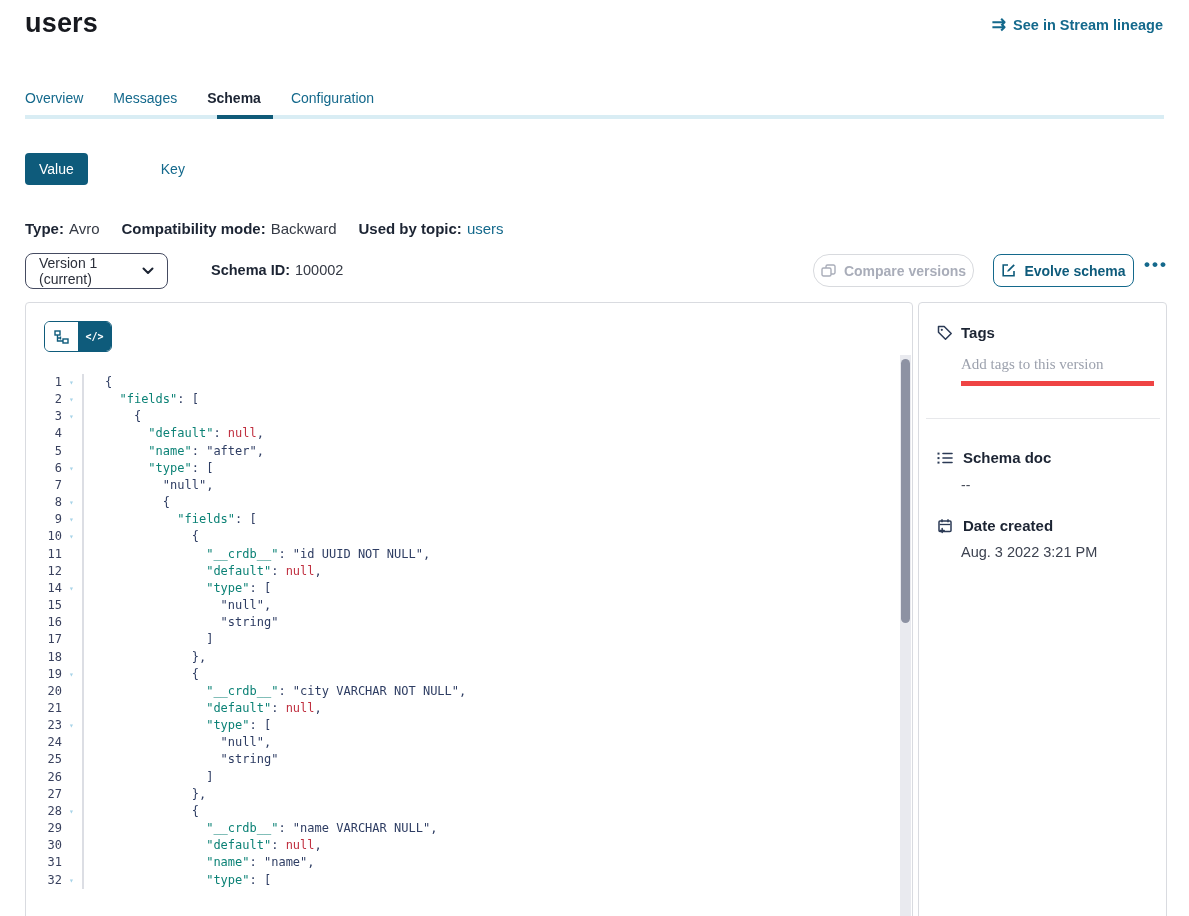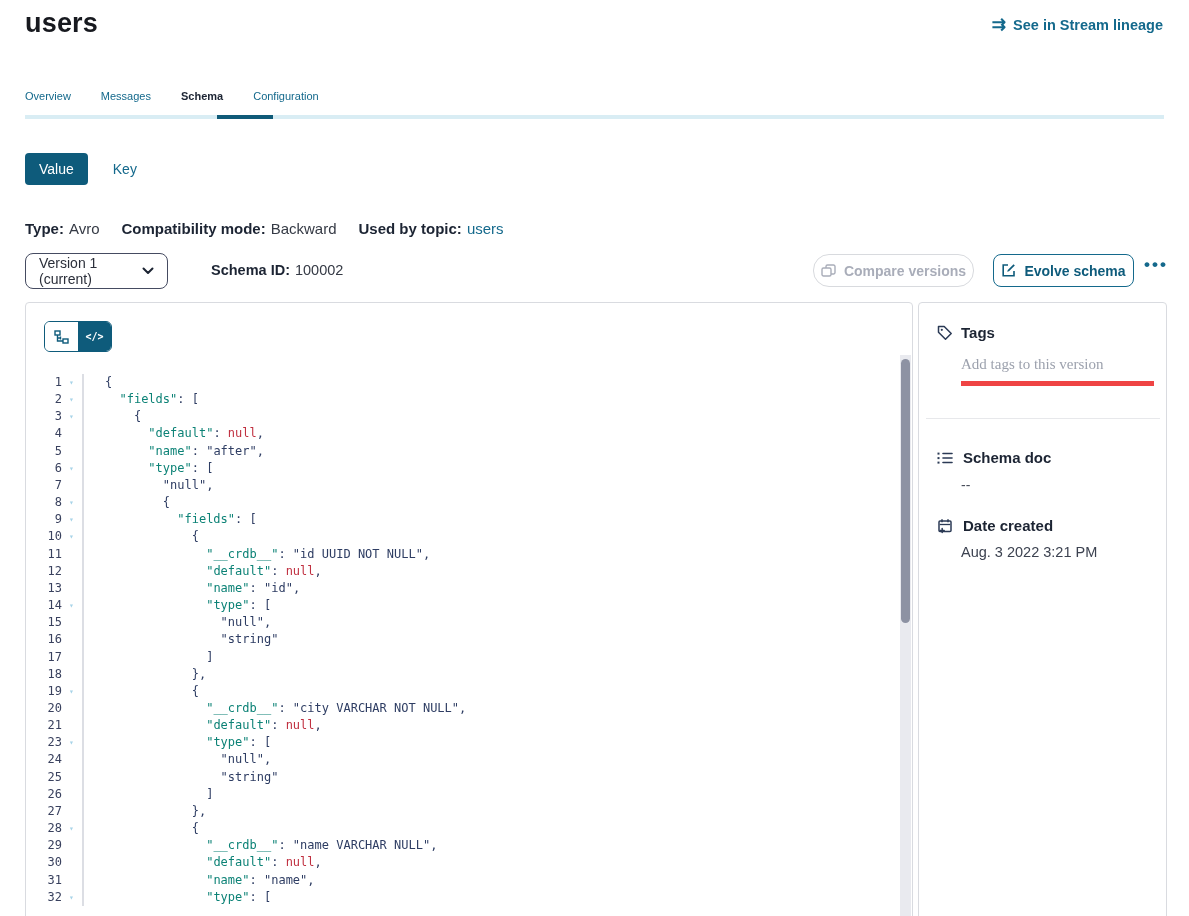--- a/index.html
+++ b/index.html
@@ -8,28 +8,28 @@
   .abs { position:absolute; }
   body { position:relative; }
 
   
   .page-title { left:25px; top:8px; font-size:27px; font-weight:700; color:#17191f; letter-spacing:.2px; }
   .lineage-link { right:26px; top:16px; color:#14698c; font-size:14.5px; font-weight:700;
     display:flex; align-items:center; gap:7px; cursor:pointer; }
   .lineage-glyph { font-size:17px; line-height:1; font-weight:700; }
 
   
-  .tabs { left:25px; top:90px; display:flex; gap:30px; font-size:11px; }
+  .tabs { left:25px; top:90px; display:flex; gap:30px; font-size:14px; }
   .tab { color:#14698c; font-weight:500; cursor:pointer; }
   .tab.active { color:#1c2433; font-weight:600; }
   .tab-track { left:25px; top:115px; width:1139px; height:4px; background:#d9edf4; }
   .tab-indicator { left:192px; top:0; width:56px; height:4px; background:#0f5a78; position:absolute; }
 
   
-  .seg-row { left:25px; top:153px; display:flex; align-items:center; }
+  .seg-row { left:25px; top:153px; display:flex; align-items:center;gap:48px; }
   .value-btn { background:#0e5b7b; color:#fff; border:none; border-radius:4px; height:32px;
     padding:0 14px; font-size:14px; font-family:inherit; cursor:pointer; }
   .key-btn { color:#14698c; font-size:14px; margin-left:25px; background:none; border:none;
     font-family:inherit; cursor:pointer; }
 
   
   .meta-row { left:25px; top:220px; display:flex; gap:22px; font-size:15px; color:#353a45; }
   .meta-item b { color:#1c2433; font-weight:700; margin-right:5px; }
   .topic-link { color:#14698c; cursor:pointer; }
 
@@ -187,21 +187,20 @@
       <div class="code-row"><span class="ln">3</span><span class="mk">▾</span><span class="cd">    <span class="tk-p">{</span></span></div>
       <div class="code-row"><span class="ln">4</span><span class="mk"></span><span class="cd">      <span class="tk-k">"default"</span><span class="tk-p">: </span><span class="tk-n">null</span><span class="tk-p">,</span></span></div>
       <div class="code-row"><span class="ln">5</span><span class="mk"></span><span class="cd">      <span class="tk-k">"name"</span><span class="tk-p">: </span><span class="tk-s">"after"</span><span class="tk-p">,</span></span></div>
       <div class="code-row"><span class="ln">6</span><span class="mk">▾</span><span class="cd">      <span class="tk-k">"type"</span><span class="tk-p">: [</span></span></div>
       <div class="code-row"><span class="ln">7</span><span class="mk"></span><span class="cd">        <span class="tk-s">"null"</span><span class="tk-p">,</span></span></div>
       <div class="code-row"><span class="ln">8</span><span class="mk">▾</span><span class="cd">        <span class="tk-p">{</span></span></div>
       <div class="code-row"><span class="ln">9</span><span class="mk">▾</span><span class="cd">          <span class="tk-k">"fields"</span><span class="tk-p">: [</span></span></div>
       <div class="code-row"><span class="ln">10</span><span class="mk">▾</span><span class="cd">            <span class="tk-p">{</span></span></div>
       <div class="code-row"><span class="ln">11</span><span class="mk"></span><span class="cd">              <span class="tk-k">"__crdb__"</span><span class="tk-p">: </span><span class="tk-s">"id UUID NOT NULL"</span><span class="tk-p">,</span></span></div>
       <div class="code-row"><span class="ln">12</span><span class="mk"></span><span class="cd">              <span class="tk-k">"default"</span><span class="tk-p">: </span><span class="tk-n">null</span><span class="tk-p">,</span></span></div>
-      <div class="code-row"><span class="ln">13</span><span class="mk"></span><span class="cd">              <span class="tk-k">"name"</span><span class="tk-p">: </span><span class="tk-s">"id"</span><span class="tk-p">,</span></span></div>
       <div class="code-row"><span class="ln">14</span><span class="mk">▾</span><span class="cd">              <span class="tk-k">"type"</span><span class="tk-p">: [</span></span></div>
       <div class="code-row"><span class="ln">15</span><span class="mk"></span><span class="cd">                <span class="tk-s">"null"</span><span class="tk-p">,</span></span></div>
       <div class="code-row"><span class="ln">16</span><span class="mk"></span><span class="cd">                <span class="tk-s">"string"</span></span></div>
       <div class="code-row"><span class="ln">17</span><span class="mk"></span><span class="cd">              <span class="tk-p">]</span></span></div>
       <div class="code-row"><span class="ln">18</span><span class="mk"></span><span class="cd">            <span class="tk-p">},</span></span></div>
       <div class="code-row"><span class="ln">19</span><span class="mk">▾</span><span class="cd">            <span class="tk-p">{</span></span></div>
       <div class="code-row"><span class="ln">20</span><span class="mk"></span><span class="cd">              <span class="tk-k">"__crdb__"</span><span class="tk-p">: </span><span class="tk-s">"city VARCHAR NOT NULL"</span><span class="tk-p">,</span></span></div>
       <div class="code-row"><span class="ln">21</span><span class="mk"></span><span class="cd">              <span class="tk-k">"default"</span><span class="tk-p">: </span><span class="tk-n">null</span><span class="tk-p">,</span></span></div>
       <div class="code-row"><span class="ln">23</span><span class="mk">▾</span><span class="cd">              <span class="tk-k">"type"</span><span class="tk-p">: [</span></span></div>
       <div class="code-row"><span class="ln">24</span><span class="mk"></span><span class="cd">                <span class="tk-s">"null"</span><span class="tk-p">,</span></span></div>

